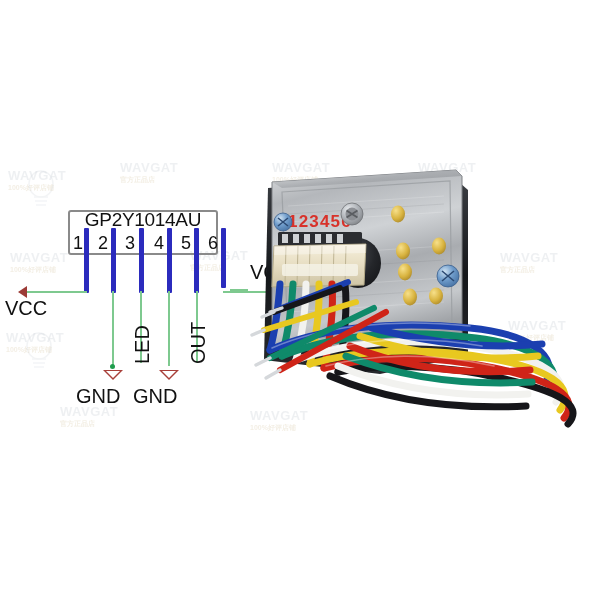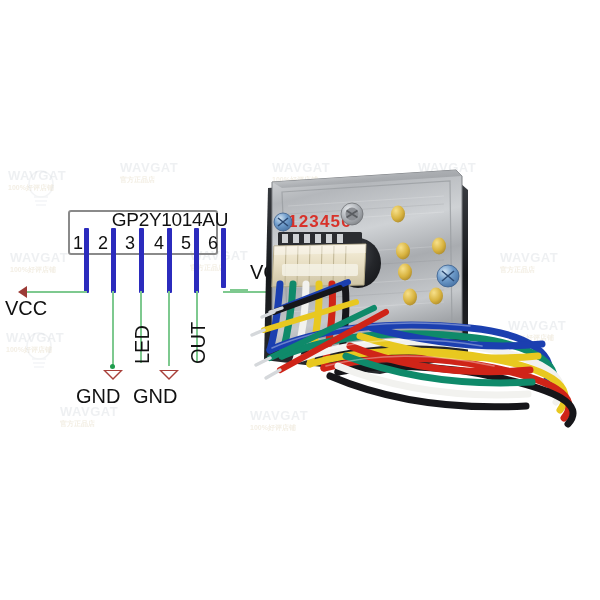--- a/index.html
+++ b/index.html
@@ -50,21 +50,20 @@
   }
   .part-label {
     position: absolute;
     left: 68px; top: 209px;
     width: 150px;
     text-align: center;
     font-size: 19px;
     color: #111;
     font-family: "Liberation Sans", sans-serif;
     letter-spacing: -0.3px;
-    padding-left: 27px;
   }
   .pin-num {
     position: absolute;
     top: 233px;
     width: 18px;
     text-align: center;
     font-size: 18px;
     color: #111;
     font-family: "Liberation Sans", sans-serif;
   }

